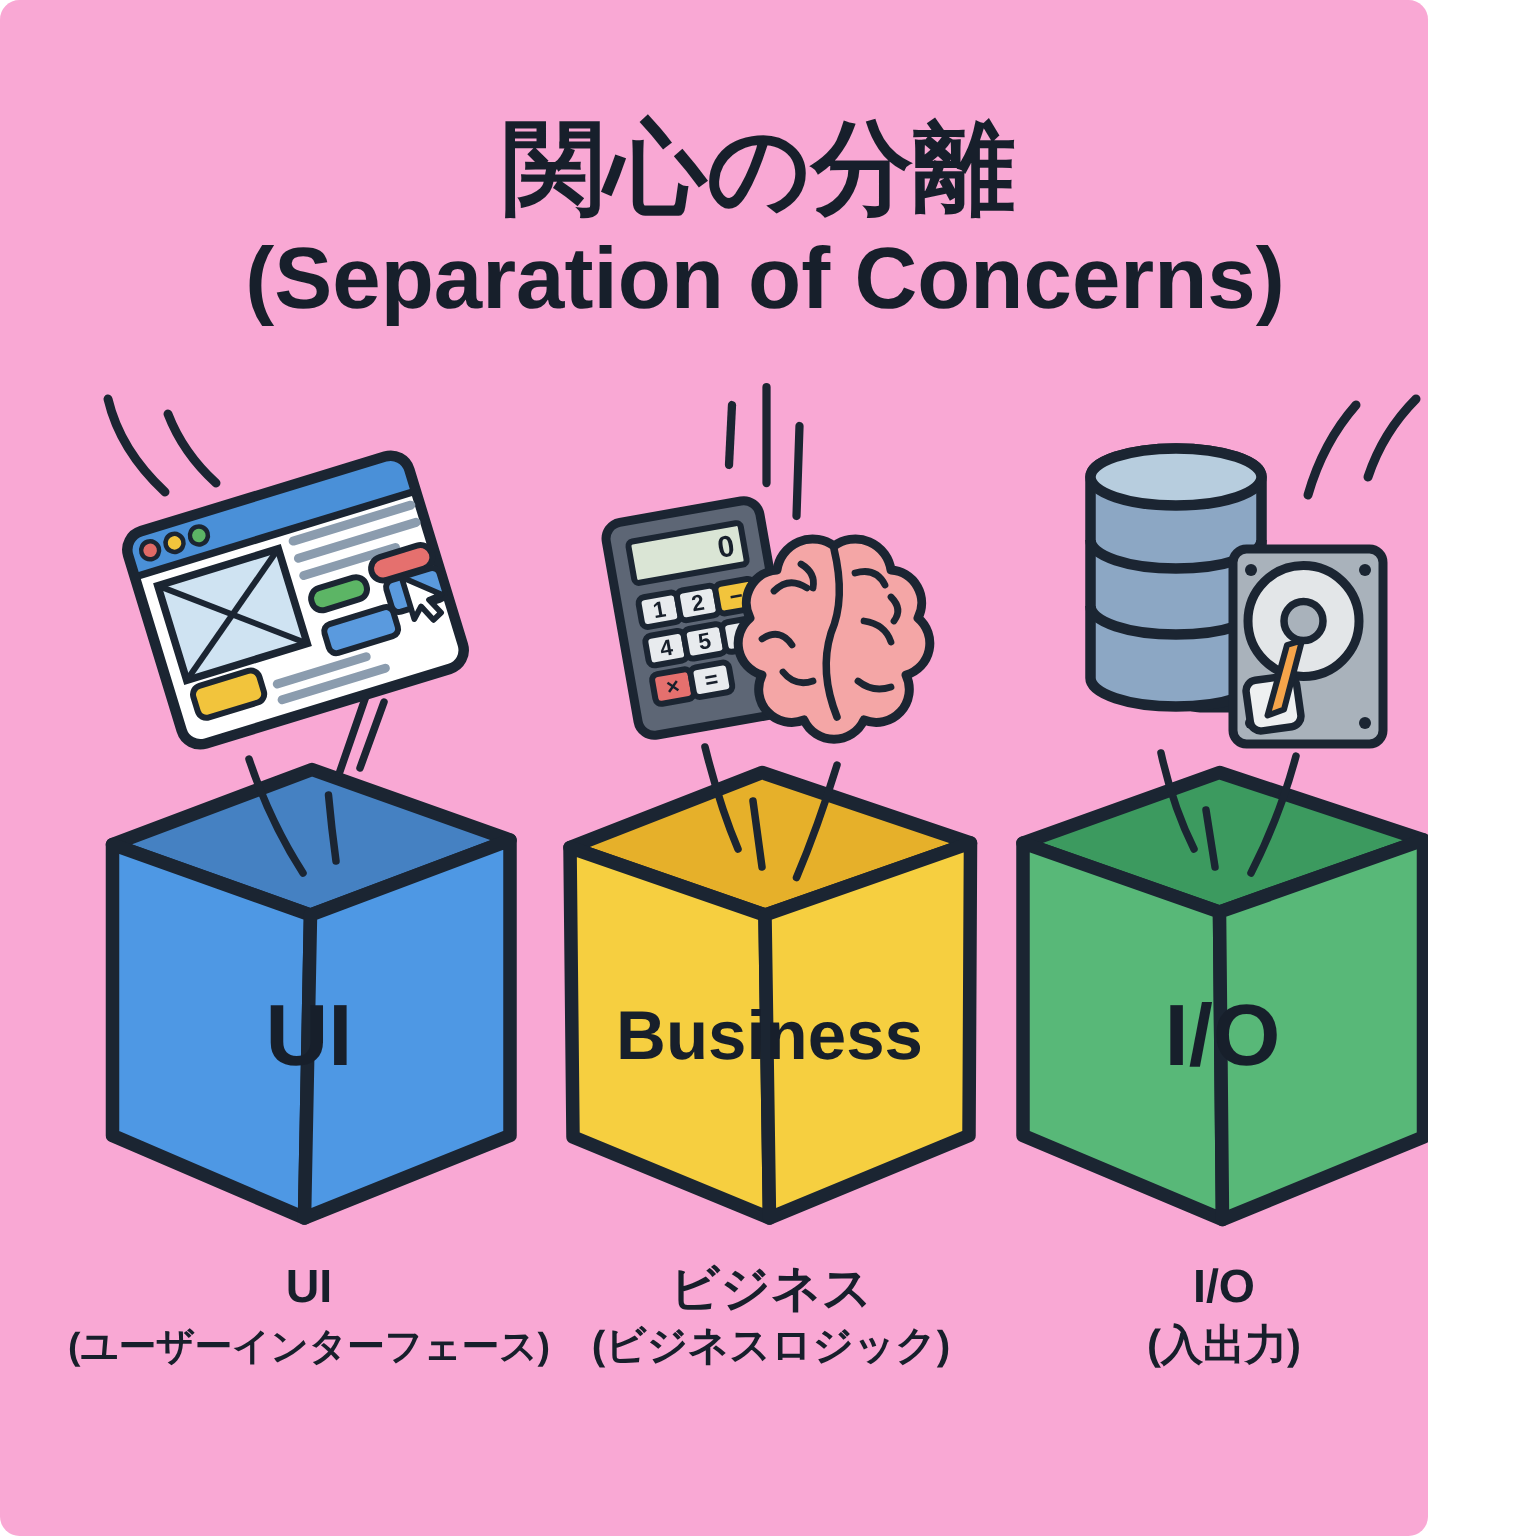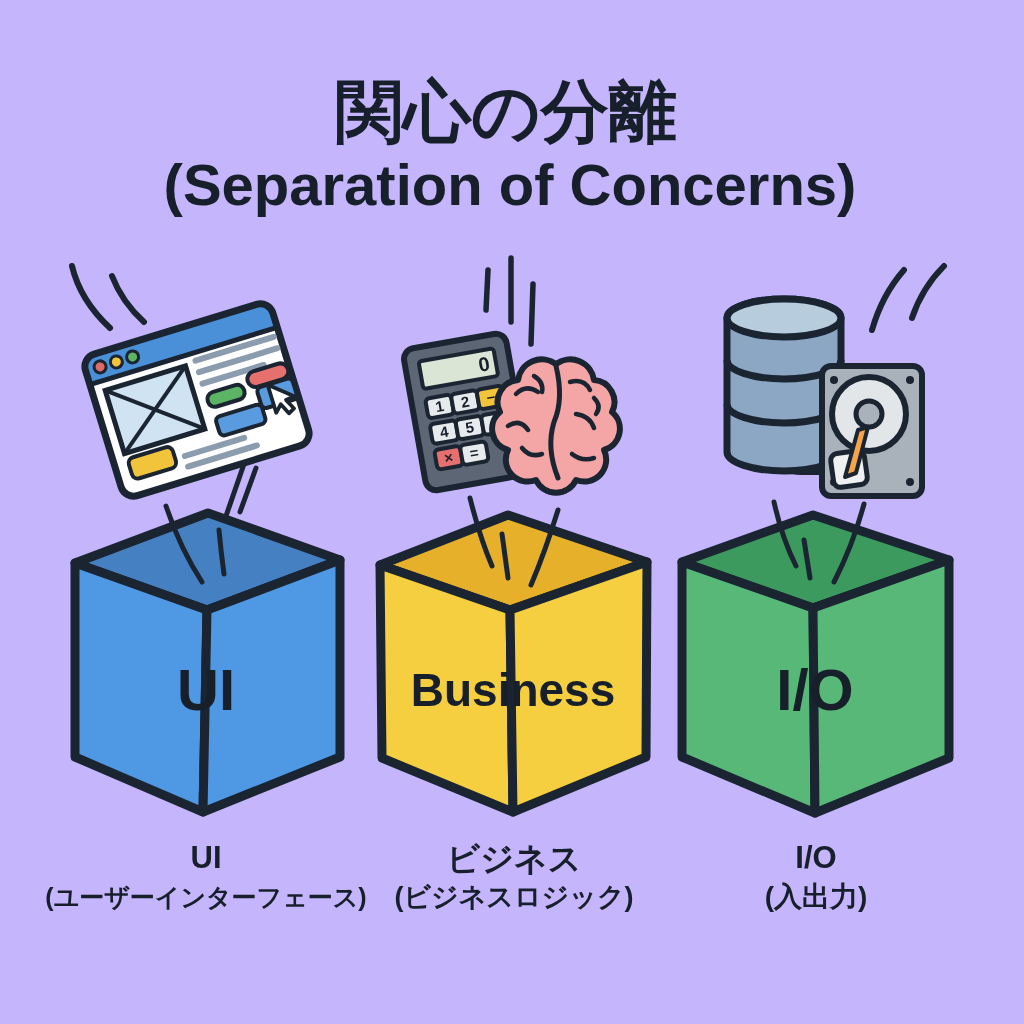--- a/index.html
+++ b/index.html
@@ -1,16 +1,16 @@
 <!DOCTYPE html>
 <html><head>
 <meta charset="utf-8">
 <style>
   html,body{margin:0;padding:0;background:#ffffff;}
-  .stage{position:relative;width:1024px;height:1024px;background:#c4b5fd;overflow:hidden;}
+  .stage{position:relative;width:952px;height:1024px;background:#f9a8d4;overflow:hidden;border-radius:13px;}
   svg{position:absolute;inset:0;}
   text{font-family:"Liberation Sans","DejaVu Sans",sans-serif;font-weight:700;fill:#171f2b;}
   .t-ja{font-size:68px;}
   .t-en{font-size:58px;}
   .box-label-lg{font-size:58px;}
   .box-label-md{font-size:46px;}
   .cap-title{font-size:31px;}
   .cap-title-ja{font-size:33px;}
   .cap-sub{font-size:25px;}
   .cap-sub-mid{font-size:27px;}

